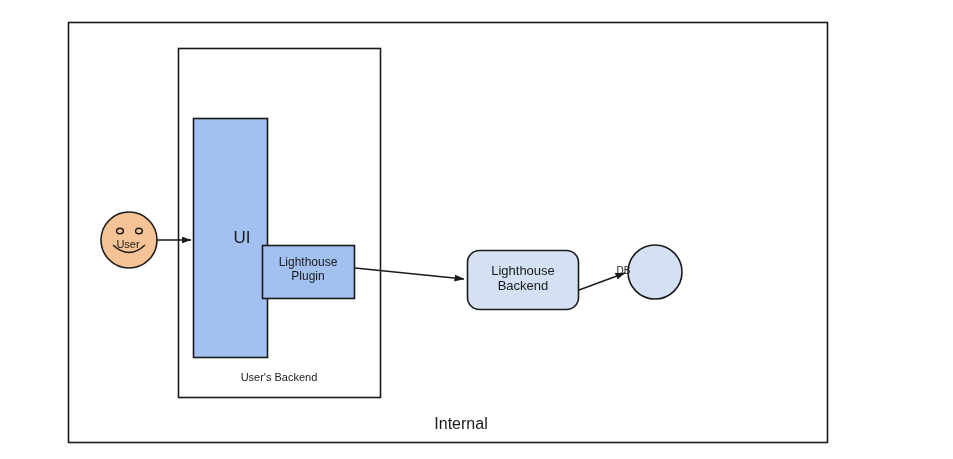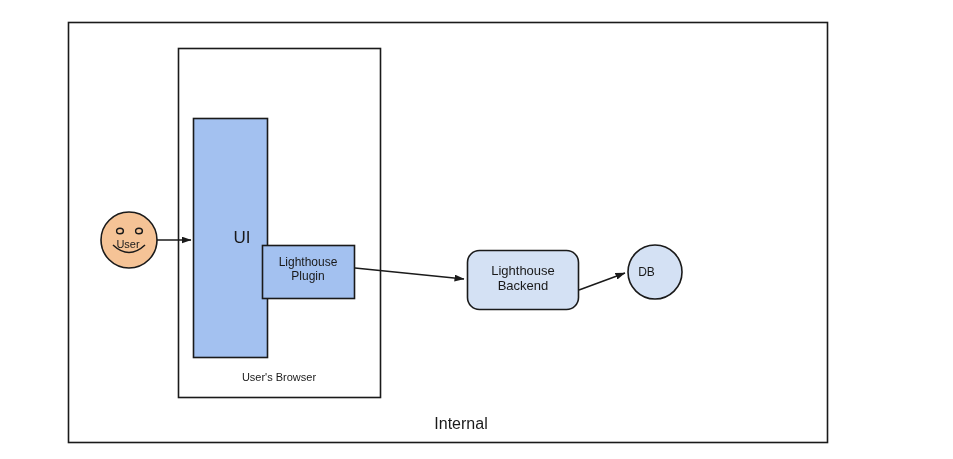--- a/index.html
+++ b/index.html
@@ -58,24 +58,24 @@
     width: 92px;
     font-size: 12px;
   }
   .label-backend {
     left: 468px;
     top: 263px;
     width: 110px;
     font-size: 13px;
   }
   .label-db {
-    left: 621px;
+    left: 598px;
     top: 265px;
     width: 51px;
-    font-size: 12px;
+    font-size: 10px;
   }
   .label-user {
     left: 102px;
     top: 238px;
     width: 52px;
     font-size: 11px;
   }
 </style>
 </head>
 <body>
@@ -111,21 +111,21 @@
 
     <line x1="157" y1="240" x2="191" y2="240" stroke="#1a1a1a" stroke-width="1.5" marker-end="url(#arrowhead)"></line>
 
     <line x1="355" y1="268" x2="464" y2="279" stroke="#1a1a1a" stroke-width="1.5" marker-end="url(#arrowhead)"></line>
 
     <line x1="579" y1="290" x2="625" y2="273" stroke="#1a1a1a" stroke-width="1.5" marker-end="url(#arrowhead)"></line>
   </svg>
 
   <div class="label label-outer-container">Internal</div>
 
-  <div class="label label-inner-container">User's Browser</div>
+  <div class="label label-inner-container">User's Backend</div>
 
   <div class="label label-user">User</div>
 
   <div class="label label-ui">UI</div>
 
   <div class="label label-plugin">Lighthouse
 Plugin</div>
 
   <div class="label label-backend">Lighthouse
 Backend</div>

